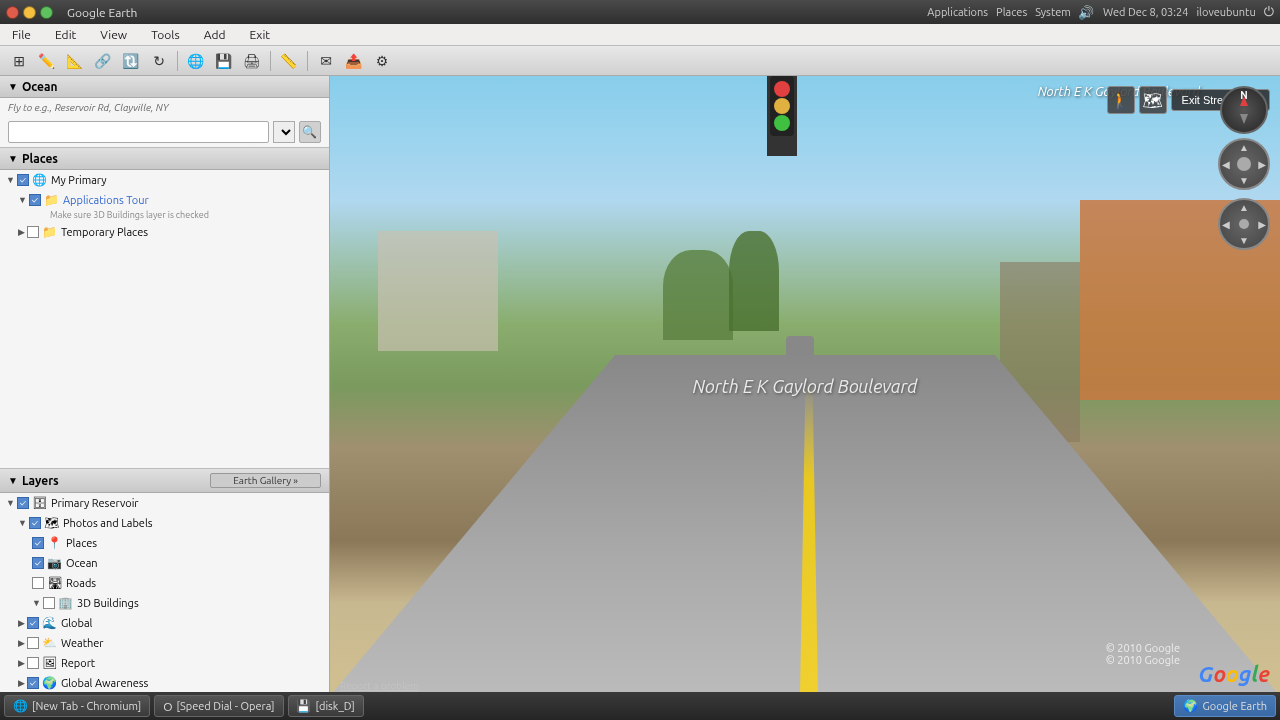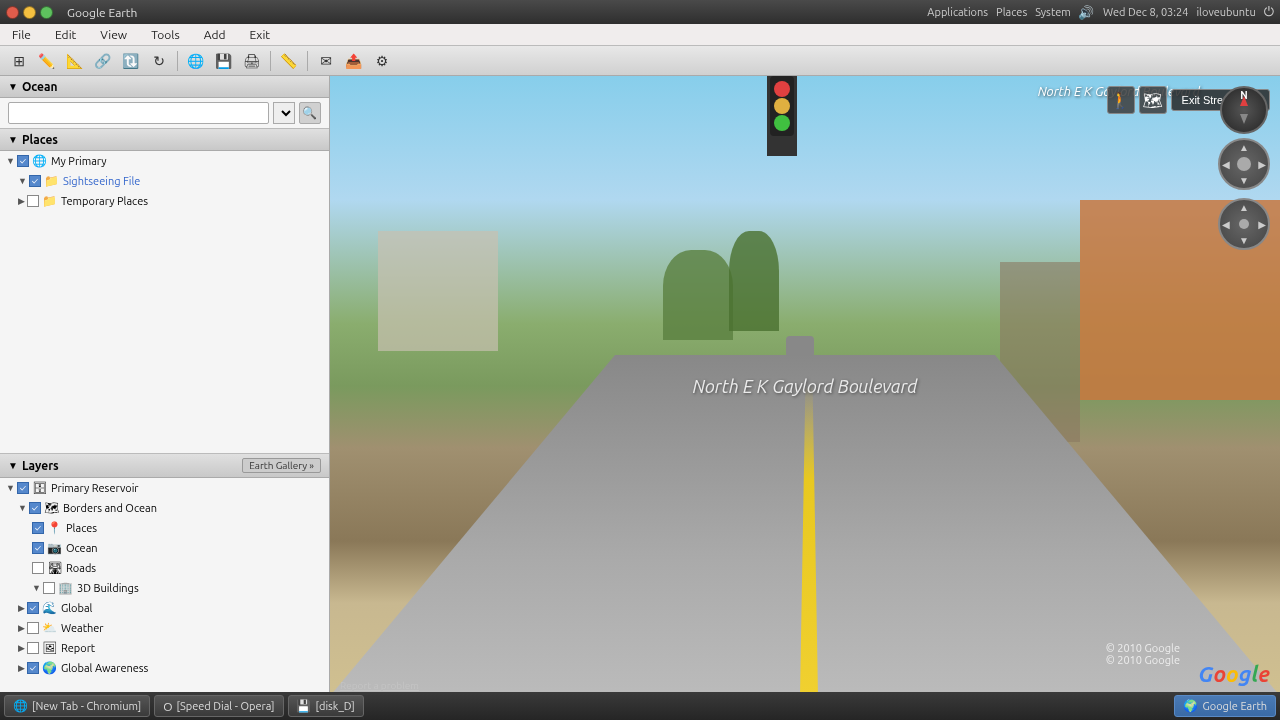--- a/index.html
+++ b/index.html
@@ -91,21 +91,21 @@
     
     .layers-section { border-top: 1px solid #bbb; flex: 1; overflow-y: auto; }
     .layers-header {
       display: flex; align-items: center; padding: 4px 8px;
       background: linear-gradient(to bottom, #e0e0e0, #c8c8c8);
       border-bottom: 1px solid #aaa; cursor: pointer;
     }
     .layers-header-text { font-weight: bold; font-size: 12px; flex: 1; }
     .earth-gallery-btn {
       font-size: 10px; background: #ccc; border: 1px solid #999;
-      padding: 1px 6px; border-radius: 2px; cursor: pointer; color: #333;
+      padding: 1px 22px; border-radius: 2px; cursor: pointer; color: #333;
     }
 
     
     #map-area { flex: 1; position: relative; overflow: hidden; background: #666; }
 
     
     .street-view-bg {
       width: 100%; height: 100%;
       background: linear-gradient(to bottom,
         #87ceeb 0%, #b0d8f0 20%,
@@ -277,20 +277,21 @@
 </div>
 
 <div id="main">
 
   <div id="left-panel">
 
     <div class="section-header">
       <span class="section-arrow">▼</span>
       <span>Ocean</span>
     </div>
+    <div class="search-hint">Fly to e.g., Reservoir Rd, Clayville, NY</div>
     <div class="search-input-row">
       <input class="search-input" type="text" style="">
       <select style="height:22px;border:1px solid #aaa;font-size:10px;background:#eee;"><option></option></select>
       <div class="search-input-btn">🔍</div>
     </div>
 
     <div class="places-section">
       <div class="section-header">
         <span class="section-arrow">▼</span>
         <span>Places</span>
@@ -300,23 +301,26 @@
         <span class="expand-arrow">▼</span>
         <span class="check-box check-blue">✓</span>
         <span class="tree-icon">🌐</span>
         <span>My Primary</span>
       </div>
 
       <div class="tree-item tree-indent1">
         <span class="expand-arrow">▼</span>
         <span class="check-box check-blue">✓</span>
         <span class="tree-icon">📁</span>
-        <span style="color:#3366cc;">Sightseeing File</span>
-      </div>
-
+        <span style="color:#3366cc;">Applications Tour</span>
+      </div>
+
+      <div class="tree-note">
+        <span>Make sure 3D Buildings layer is checked</span>
+      </div>
 
       <div class="tree-item tree-indent1">
         <span class="expand-arrow">▶</span>
         <span class="check-box"></span>
         <span class="tree-icon">📁</span>
         <span>Temporary Places</span>
       </div>
     </div>
 
     <div style="flex:1;background:#f5f5f5;"></div>
@@ -331,21 +335,21 @@
       <div class="tree-item">
         <span class="expand-arrow">▼</span>
         <span class="check-box check-blue">✓</span>
         <span class="tree-icon">🗄</span>
         <span>Primary Reservoir</span>
       </div>
       <div class="tree-item tree-indent1">
         <span class="expand-arrow">▼</span>
         <span class="check-box check-blue">✓</span>
         <span class="tree-icon">🗺</span>
-        <span>Borders and Ocean</span>
+        <span>Photos and Labels</span>
       </div>
       <div class="tree-item tree-indent2">
         <span class="check-box check-blue">✓</span>
         <span class="tree-icon">📍</span>
         <span>Places</span>
       </div>
       <div class="tree-item tree-indent2">
         <span class="check-box check-blue">✓</span>
         <span class="tree-icon">📷</span>
         <span>Ocean</span>

